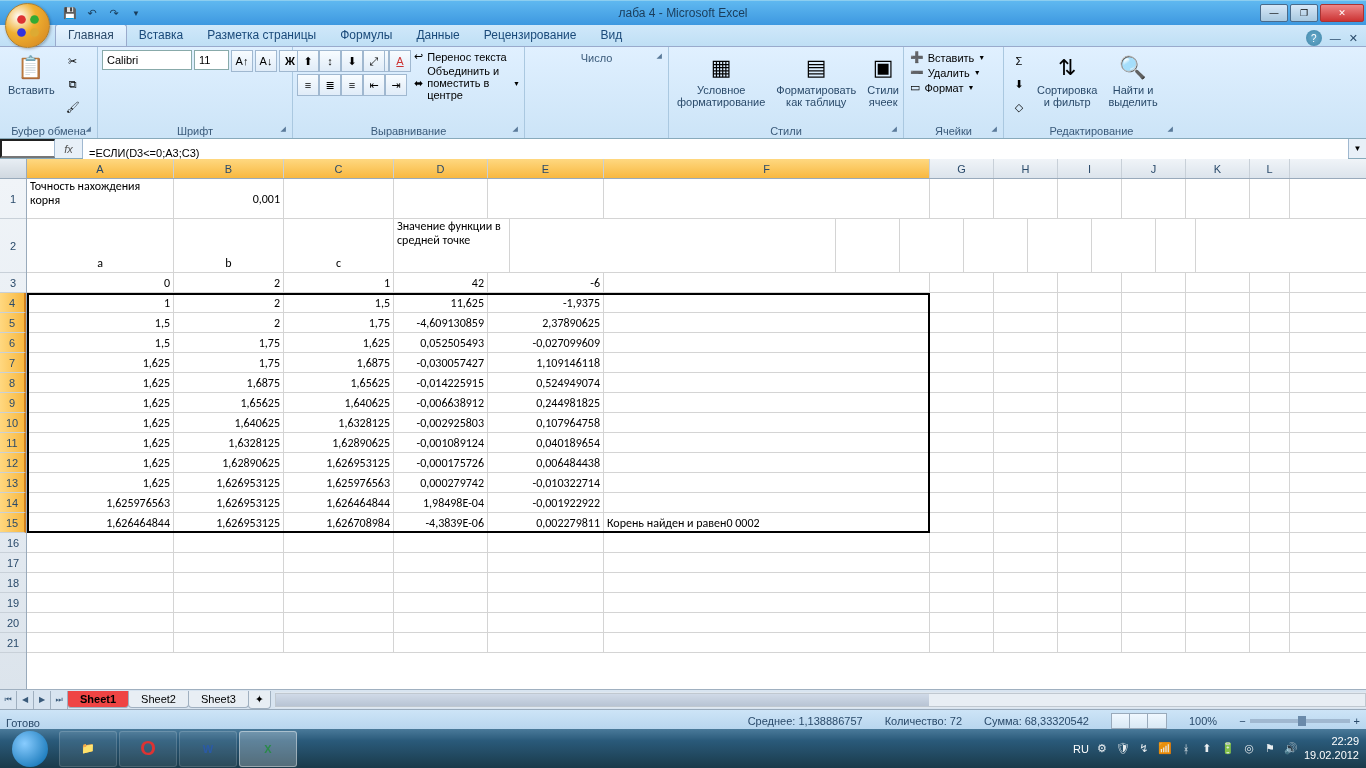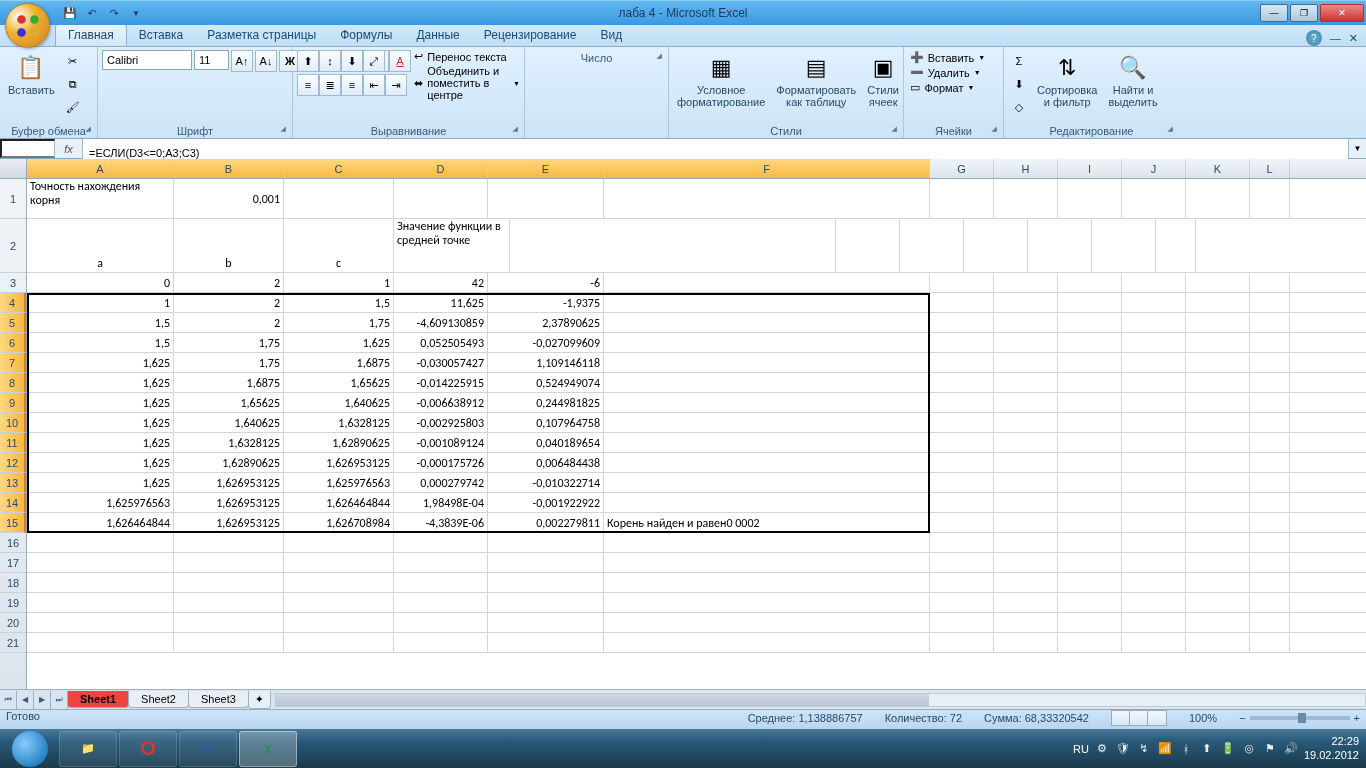--- a/index.html
+++ b/index.html
@@ -78,21 +78,21 @@
 .sheet-bar { height: 20px; display: flex; align-items: center; background: #d8e4f0; border-top: 1px solid #a0b0c0; }
 .sheet-nav { display: flex; }
 .sheet-nav-btn { width: 17px; height: 18px; border-right: 1px solid #a0b0c0; display: flex; align-items: center; justify-content: center; font-size: 8px; color: #3a5a7a; cursor: pointer; }
 .sheet-tab { padding: 2px 12px; background: #e8eef4; border: 1px solid #a0b0c0; border-top: none; margin-left: -1px; cursor: pointer; font-size: 11px; border-radius: 0 0 4px 4px; }
 .sheet-tab.active { background: #ef4444; font-weight: bold; }
 .hscroll { flex: 1; height: 16px; background: #e0e8f0; margin-left: 4px; display: flex; align-items: center; }
 .hscroll-track { flex: 1; height: 14px; background: #e8eef4; border: 1px solid #c0c8d0; position: relative; }
 .hscroll-thumb { position: absolute; left: 0; width: 60%; height: 100%; background: linear-gradient(to bottom,#d0dae8,#b8c4d4); }
 
 
-.status-bar { height: 20px; background: linear-gradient(to bottom,#cde4f7,#b8d6ee); display: flex; align-items: flex-start; padding: 0 6px; font-size: 11px; color: #2a4a6a; border-top: 1px solid #9ab; }
+.status-bar { height: 20px; background: linear-gradient(to bottom,#cde4f7,#b8d6ee); display: flex; align-items: flex-end; padding: 0 6px; font-size: 11px; color: #2a4a6a; border-top: 1px solid #9ab; }
 .status-left { }
 .status-right { margin-left: auto; display: flex; align-items: center; gap: 22px; }
 .view-btns { display: flex; border: 1px solid #9ab; }
 .view-btn { width: 18px; height: 14px; border-right: 1px solid #9ab; background: linear-gradient(to bottom,#f0f8ff,#d8e8f4); cursor: pointer; }
 .view-btn:last-child { border-right: none; }
 .zoom { display: flex; align-items: center; gap: 4px; }
 .zoom-slider { width: 100px; height: 4px; background: #a0b8d0; position: relative; }
 .zoom-thumb { position: absolute; left: 48px; top: -3px; width: 8px; height: 10px; background: #6a8aaa; }
 
 

